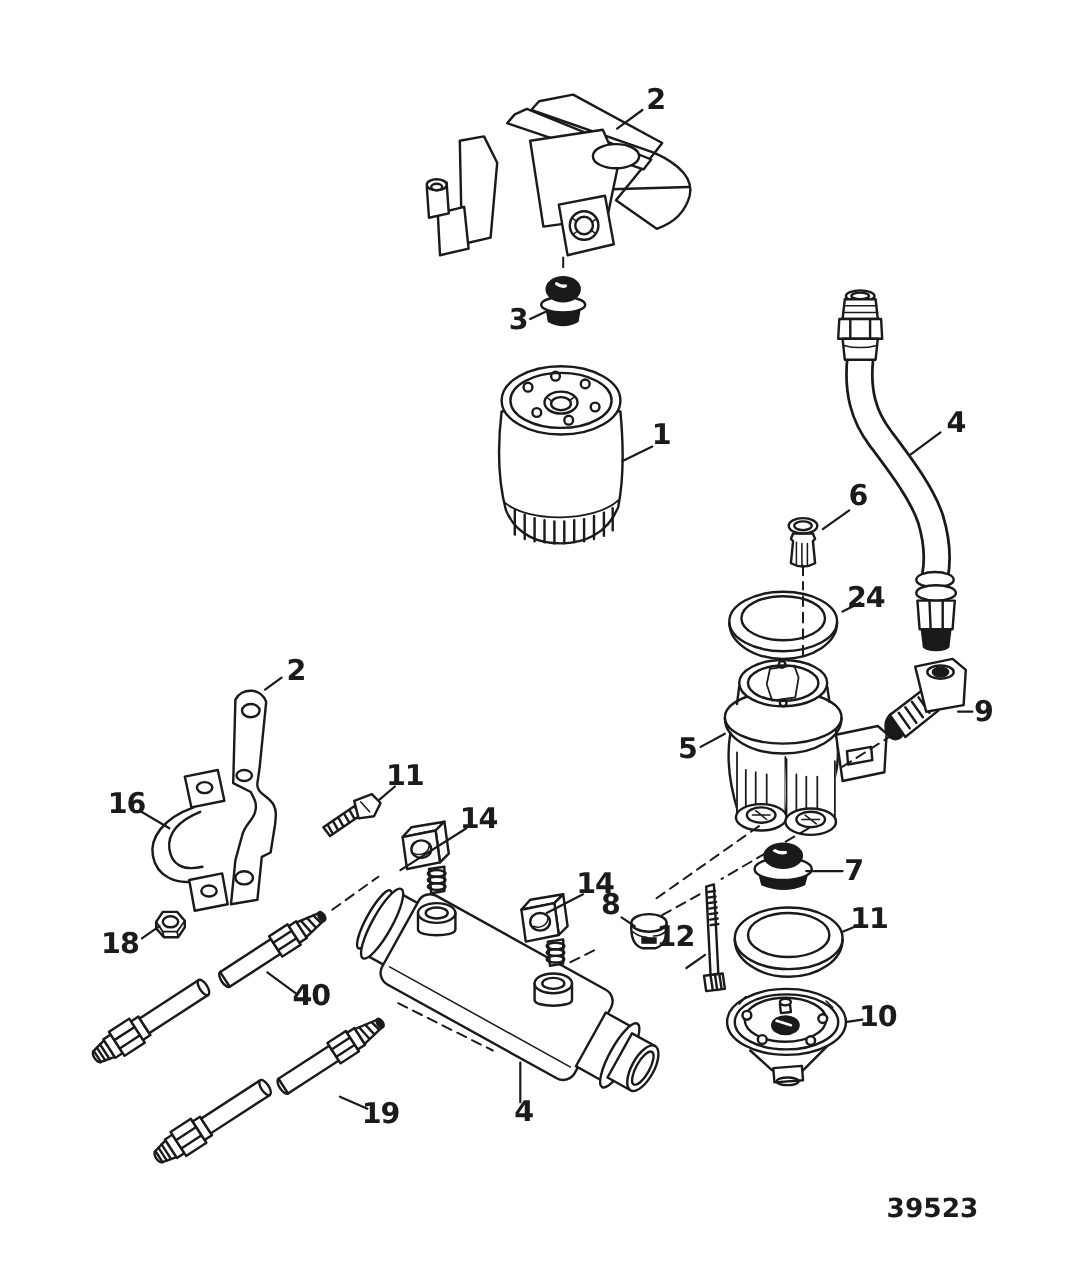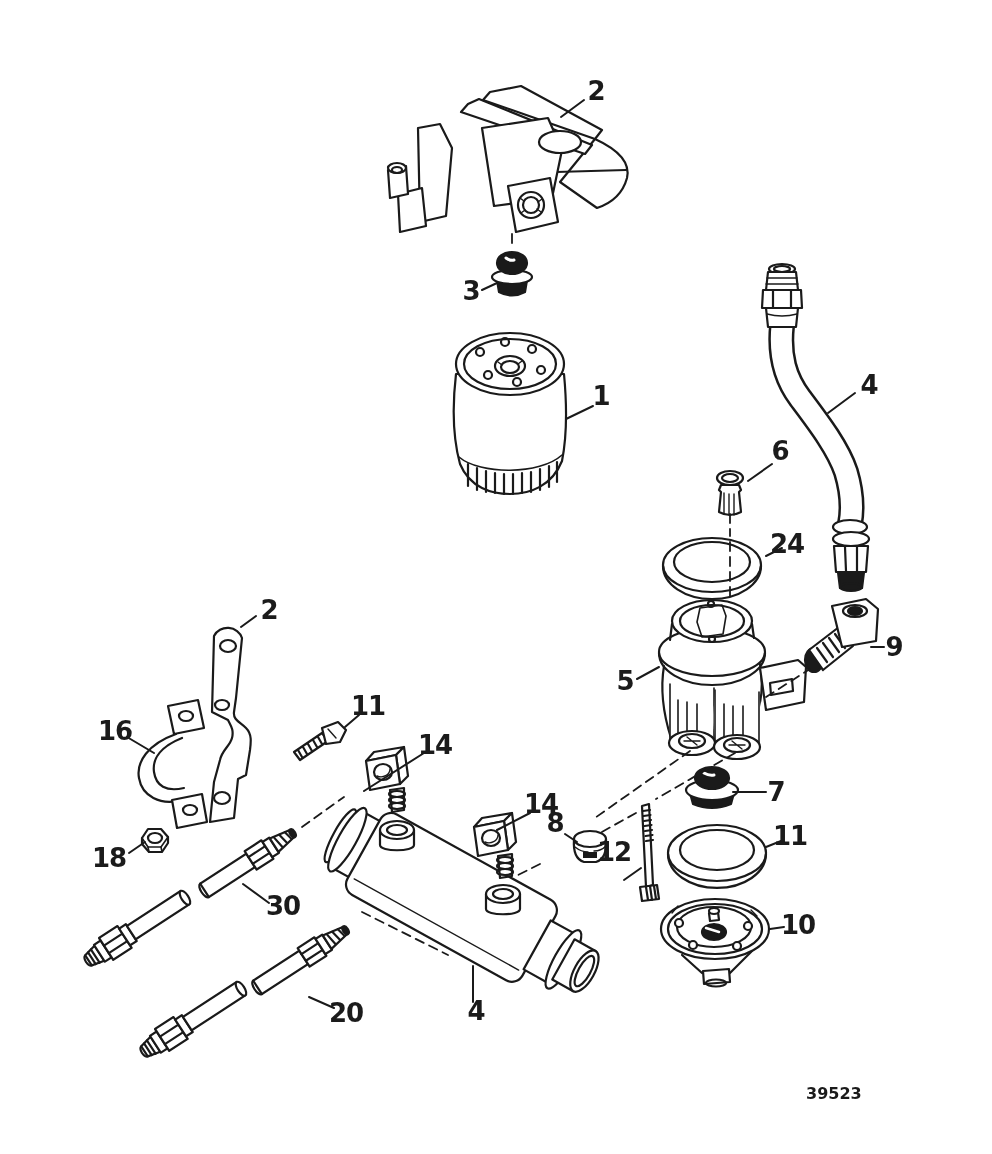--- a/index.html
+++ b/index.html
@@ -1,21 +1,21 @@
 <!DOCTYPE html>
 <html><head>
 <meta charset="utf-8">
 <style>
   html,body{margin:0;padding:0;background:#ffffff;}
   .stage{position:relative;width:992px;height:1154px;background:#ffffff;overflow:hidden;
          font-family:"DejaVu Sans", sans-serif;}
   .stage svg{position:absolute;left:0;top:0;}
   .callout{position:absolute;transform:translate(-50%,-50%);font-weight:bold;font-size:26px;
            color:#1b1b1b;letter-spacing:-1px;line-height:1;white-space:nowrap;}
-  .drawing-number{position:absolute;left:806px;top:1084px;font-weight:bold;font-size:16px;
+  .drawing-number{position:absolute;left:806px;top:1084px;font-weight:bold;font-size:24px;
            color:#1b1b1b;letter-spacing:0px;}
 </style>
 </head>
 <body>
 
 <div class="stage">
 
 <svg width="992" height="1154" viewBox="0 0 992 1154">
 <defs>
   <g id="fit-sleeve">
@@ -361,19 +361,19 @@
 <div class="callout" style="left:798px;top:925px">10</div>
 <div class="callout" style="left:790px;top:836px">11</div>
 <div class="callout" style="left:614px;top:852px">12</div>
 <div class="callout" style="left:476px;top:1011px">4</div>
 <div class="callout" style="left:435px;top:745px">14</div>
 <div class="callout" style="left:541px;top:804px">14</div>
 <div class="callout" style="left:269px;top:610px">2</div>
 <div class="callout" style="left:115px;top:731px">16</div>
 <div class="callout" style="left:368px;top:706px">11</div>
 <div class="callout" style="left:109px;top:858px">18</div>
-<div class="callout" style="left:346px;top:1013px">20</div>
-<div class="callout" style="left:283px;top:906px">30</div>
+<div class="callout" style="left:346px;top:1013px">19</div>
+<div class="callout" style="left:283px;top:906px">40</div>
 <div class="callout" style="left:787px;top:544px">24</div>
 
 <div class="drawing-number">39523</div>
 
 </div>
 
 </body></html>

